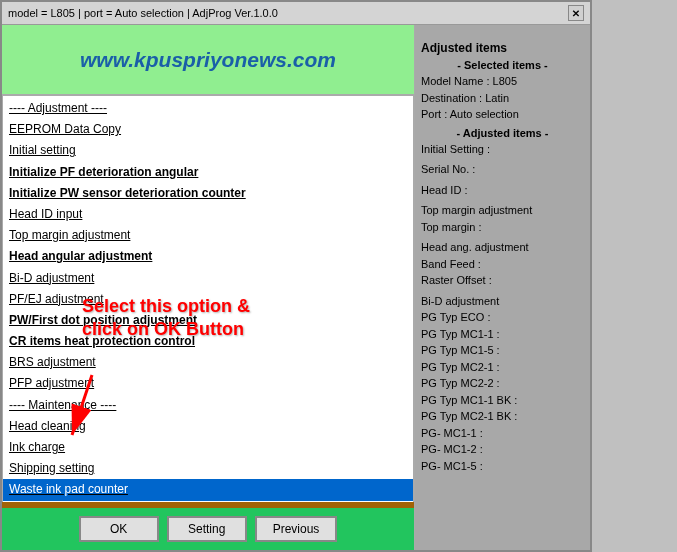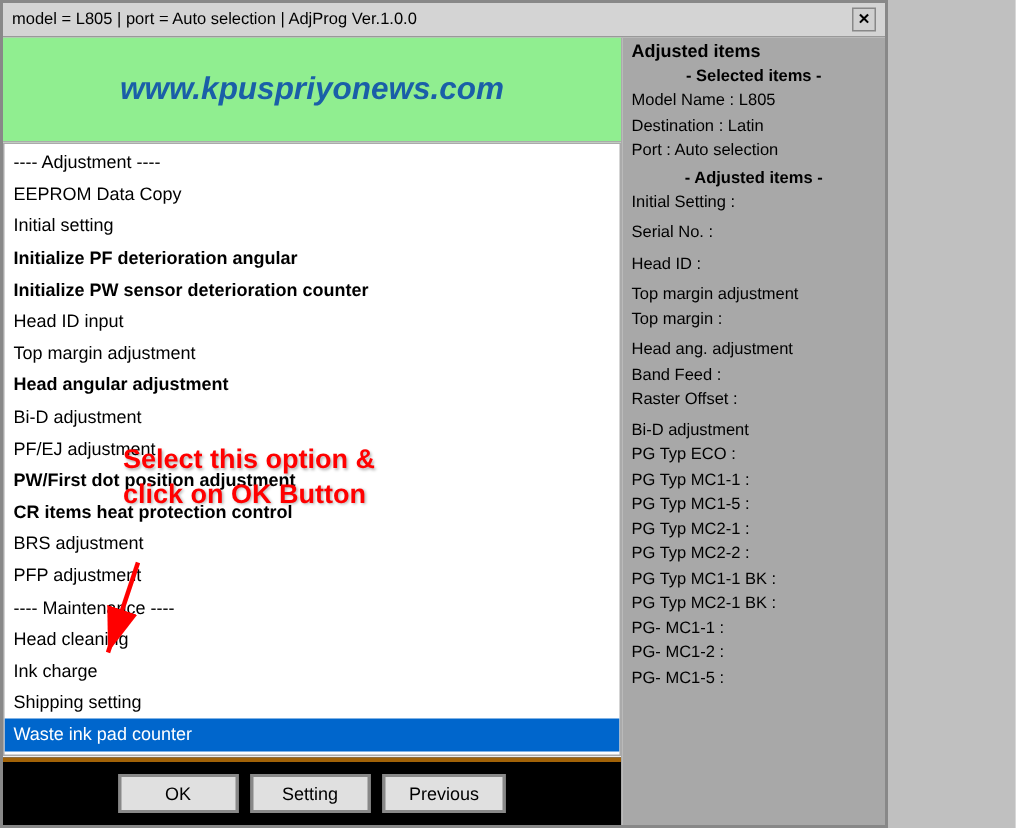--- a/index.html
+++ b/index.html
@@ -79,20 +79,21 @@
       font-style: italic;
     }
 
     .list-container {
       flex: 1;
       overflow: hidden;
       position: relative;
       border: 1px solid #aaa;
       margin: 0;
       background: #fff;
+      text-decoration: underline;
     }
 
     .list-scrollable {
       height: 100%;
       overflow-y: scroll;
       padding: 2px 0;
     }
 
     .list-item {
       padding: 1px 6px;
@@ -140,39 +141,39 @@
       left: 30px;
       pointer-events: none;
       z-index: 10;
     }
 
     .button-row {
       display: flex;
       justify-content: center;
       gap: 8px;
       padding: 8px 4px;
-      background: #000000;
-      border-top: 3px solid #a16207;
+      background: #22c55e;
+      border-top: 6px solid #a16207;
     }
 
     .btn {
       min-width: 80px;
       padding: 4px 16px;
       background: #e0e0e0;
       border: 2px solid #888;
       cursor: pointer;
       font-size: 12px;
       font-family: Arial, sans-serif;
     }
 
     .right-panel {
       width: 175px;
       background: #a8a8a8;
       overflow-y: auto;
-      padding: 2px 6px;
+      padding: 16px 6px;
       font-size: 11px;
       color: #000;
     }
 
     .right-panel-title {
       font-weight: bold;
       font-size: 12px;
       margin-bottom: 4px;
       color: #000;
     }

